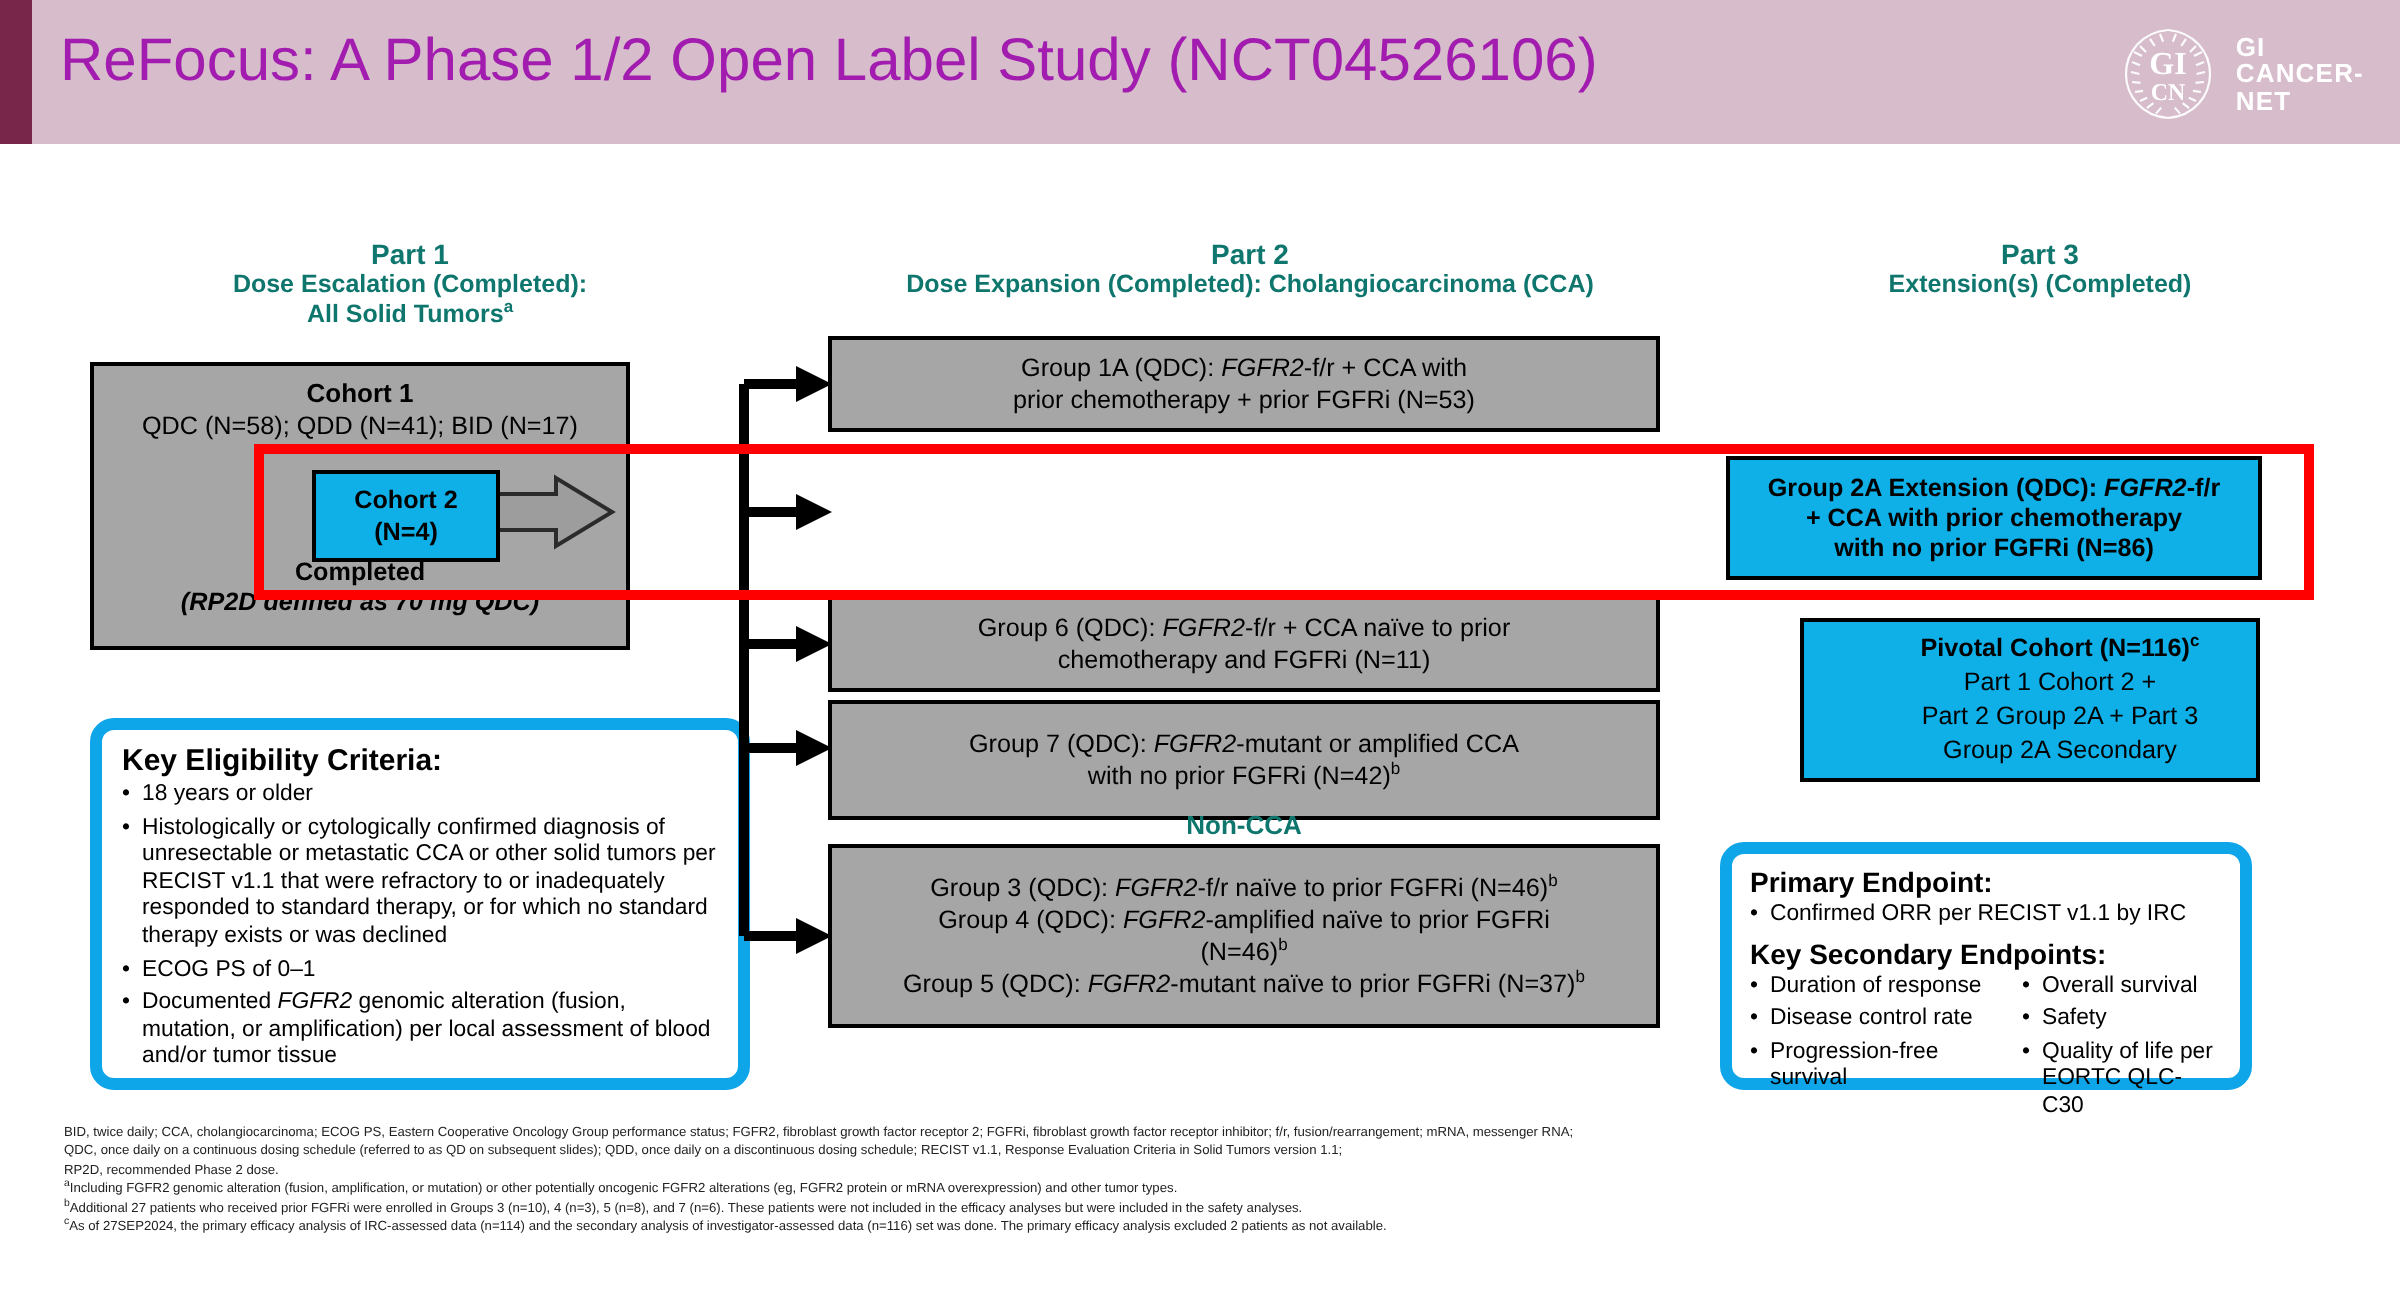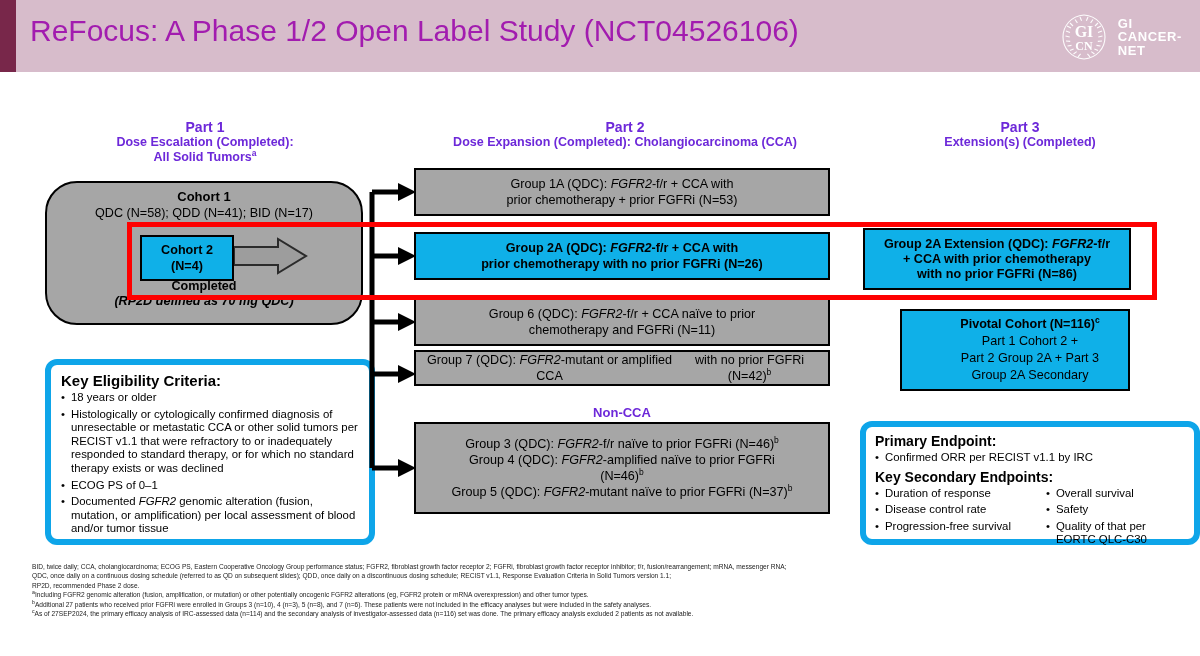--- a/index.html
+++ b/index.html
@@ -33,27 +33,27 @@
   }
   #logo-wreath { position:relative; width:52px; height:52px; }
   #logo-text {
     color:#ffffff; font-weight:bold; font-size:13px; line-height:13.5px;
     letter-spacing:0.6px;
   }
 
   
   .col-head {
     position:absolute; text-align:center; font-weight:bold;
-    font-size:12.5px; line-height:15px; color:#6d28d9;
+    font-size:12.5px; line-height:15px; color:#0f766e;
   }
   .col-head .big { font-size:14px; display:block; }
 
   .box {
     position:absolute; border:2px solid #000;
-    display:flex; align-items:center; justify-content:center;
+    display:flex; justify-content:center;
     text-align:center; padding:2px 6px;
     font-size:12.6px; line-height:16px;
   }
   .gray { background:#a6a6a6; }
   .cyan { background:#0fb0e8; }
   .bold { font-weight:bold; }
   .it { font-style:italic; }
   sup { font-size:8.5px; vertical-align:super; line-height:0; }
 
   .rounded {
@@ -151,49 +151,45 @@
     </g>
     <g fill="#000">
       <polygon points="398,183 416,192 398,201"></polygon>
       <polygon points="398,247 416,256 398,265"></polygon>
       <polygon points="398,313 416,322 398,331"></polygon>
       <polygon points="398,365 416,374 398,383"></polygon>
       <polygon points="398,459 416,468 398,477"></polygon>
     </g>
   </svg>
 
-  <div class="box gray" style="left:45px; top:181px; width:318px; height:144px; display:block; padding:6px 8px;border-radius:32px;">
+  <div class="box gray" style="left:45px; top:181px; width:270px; height:144px; display:block; padding:6px 8px;">
     <div class="bold" style="text-align:center; font-size:13px; line-height:16px;">Cohort 1</div>
     <div style="text-align:center; font-size:12.6px; line-height:16px;">QDC (N=58); QDD (N=41); BID (N=17)</div>
     <div style="height:58px;"></div>
     <div class="bold" style="text-align:center; font-size:12.6px; line-height:15px;">Completed</div>
     <div class="it" style="text-align:center; font-size:12.6px; line-height:15px;font-weight:bold;">(RP2D defined as 70 mg QDC)</div>
   </div>
 
-  <div class="box cyan bold" style="left:140px; top:235px; width:94px; height:46px; flex-direction:column; z-index:7;">
+  <div class="box cyan bold" style="left:156px; top:235px; width:94px; height:46px; flex-direction:column; z-index:7;">
     <div style="font-size:12.6px; line-height:16px;">Cohort 2</div>
     <div style="font-size:12.6px; line-height:16px;">(N=4)</div>
   </div>
 
   <div class="box gray" style="left:414px; top:168px; width:416px; height:48px; flex-direction:column;">
     <div>Group 1A (QDC): <em class="it">FGFR2</em><span>-f/r + CCA with</span></div>
     <div>prior chemotherapy + prior FGFRi (N=53)</div>
   </div>
 
-  <div class="box cyan bold" style="left:414px; top:232px; width:416px; height:48px; flex-direction:column; z-index:7;">
-    <div>Group 2A (QDC): <em class="it">FGFR2</em><span>-f/r + CCA with</span></div>
-    <div>prior chemotherapy with no prior FGFRi (N=26)</div>
-  </div>
 
   <div class="box gray" style="left:414px; top:298px; width:416px; height:48px; flex-direction:column;">
     <div>Group 6 (QDC): <em class="it">FGFR2</em><span>-f/r + CCA naïve to prior</span></div>
     <div>chemotherapy and FGFRi (N=11)</div>
   </div>
 
-  <div class="box gray" style="left:414px; top:350px; width:416px; height:36px; ">
+  <div class="box gray" style="left:414px; top:350px; width:416px; height:60px; flex-direction:column;">
     <div>Group 7 (QDC): <em class="it">FGFR2</em><span>-mutant or amplified CCA</span></div>
     <div><span>with no prior FGFRi (N=42)</span><sup>b</sup></div>
   </div>
 
   <div class="col-head" style="left:414px; top:405px; width:416px; font-size:13px;">Non-CCA</div>
 
   <div class="box gray" style="left:414px; top:422px; width:416px; height:92px; flex-direction:column;">
     <div>Group 3 (QDC): <em class="it">FGFR2</em><span>-f/r naïve to prior FGFRi (N=46)</span><sup>b</sup></div>
     <div>Group 4 (QDC): <em class="it">FGFR2</em><span>-amplified naïve to prior FGFRi</span></div>
     <div><span>(N=46)</span><sup>b</sup></div>
@@ -218,36 +214,36 @@
   <div class="rounded" style="left:45px; top:359px; width:330px; height:186px;">
     <h3>Key Eligibility Criteria:</h3>
     <ul class="bul">
       <li>18 years or older</li>
       <li><span>Histologically or cytologically confirmed diagnosis of unresectable or metastatic CCA or other solid tumors per RECIST v1.1 that were refractory to or inadequately responded to standard therapy, or for which no standard therapy exists or was declined</span></li>
       <li>ECOG PS of 0–1</li>
       <li><span>Documented <em class="it">FGFR2</em> genomic alteration (fusion, mutation, or amplification) per local assessment of blood and/or tumor tissue</span></li>
     </ul>
   </div>
 
-  <div class="rounded" style="left:860px; top:421px; width:340px; height:124px; padding:6px 9px;">
+  <div class="rounded" style="left:860px; top:421px; width:266px; height:124px; padding:6px 9px;">
     <h3 style="font-size:14px;">Primary Endpoint:</h3>
     <ul class="bul">
       <li>Confirmed ORR per RECIST v1.1 by IRC</li>
     </ul>
     <h3 style="font-size:14px; margin-top:4px;">Key Secondary Endpoints:</h3>
     <div style="display:flex; gap:19px;">
       <ul class="bul" style="width:152px;">
         <li>Duration of response</li>
         <li>Disease control rate</li>
         <li>Progression-free survival</li>
       </ul>
       <ul class="bul" style="width:130px;">
         <li>Overall survival</li>
         <li>Safety</li>
-        <li>Quality of that per EORTC QLC-C30</li>
+        <li>Quality of life per EORTC QLC-C30</li>
       </ul>
     </div>
   </div>
 
   <div id="footnotes">
     <div>BID, twice daily; CCA, cholangiocarcinoma; ECOG PS, Eastern Cooperative Oncology Group performance status; FGFR2, fibroblast growth factor receptor 2; FGFRi, fibroblast growth factor receptor inhibitor; f/r, fusion/rearrangement; mRNA, messenger RNA;</div>
     <div>QDC, once daily on a continuous dosing schedule (referred to as QD on subsequent slides); QDD, once daily on a discontinuous dosing schedule; RECIST v1.1, Response Evaluation Criteria in Solid Tumors version 1.1;</div>
     <div>RP2D, recommended Phase 2 dose.</div>
     <div class="fn"><sup>a</sup><span>Including FGFR2 genomic alteration (fusion, amplification, or mutation) or other potentially oncogenic FGFR2 alterations (eg, FGFR2 protein or mRNA overexpression) and other tumor types.</span></div>
     <div class="fn"><sup>b</sup><span>Additional 27 patients who received prior FGFRi were enrolled in Groups 3 (n=10), 4 (n=3), 5 (n=8), and 7 (n=6). These patients were not included in the efficacy analyses but were included in the safety analyses.</span></div>

